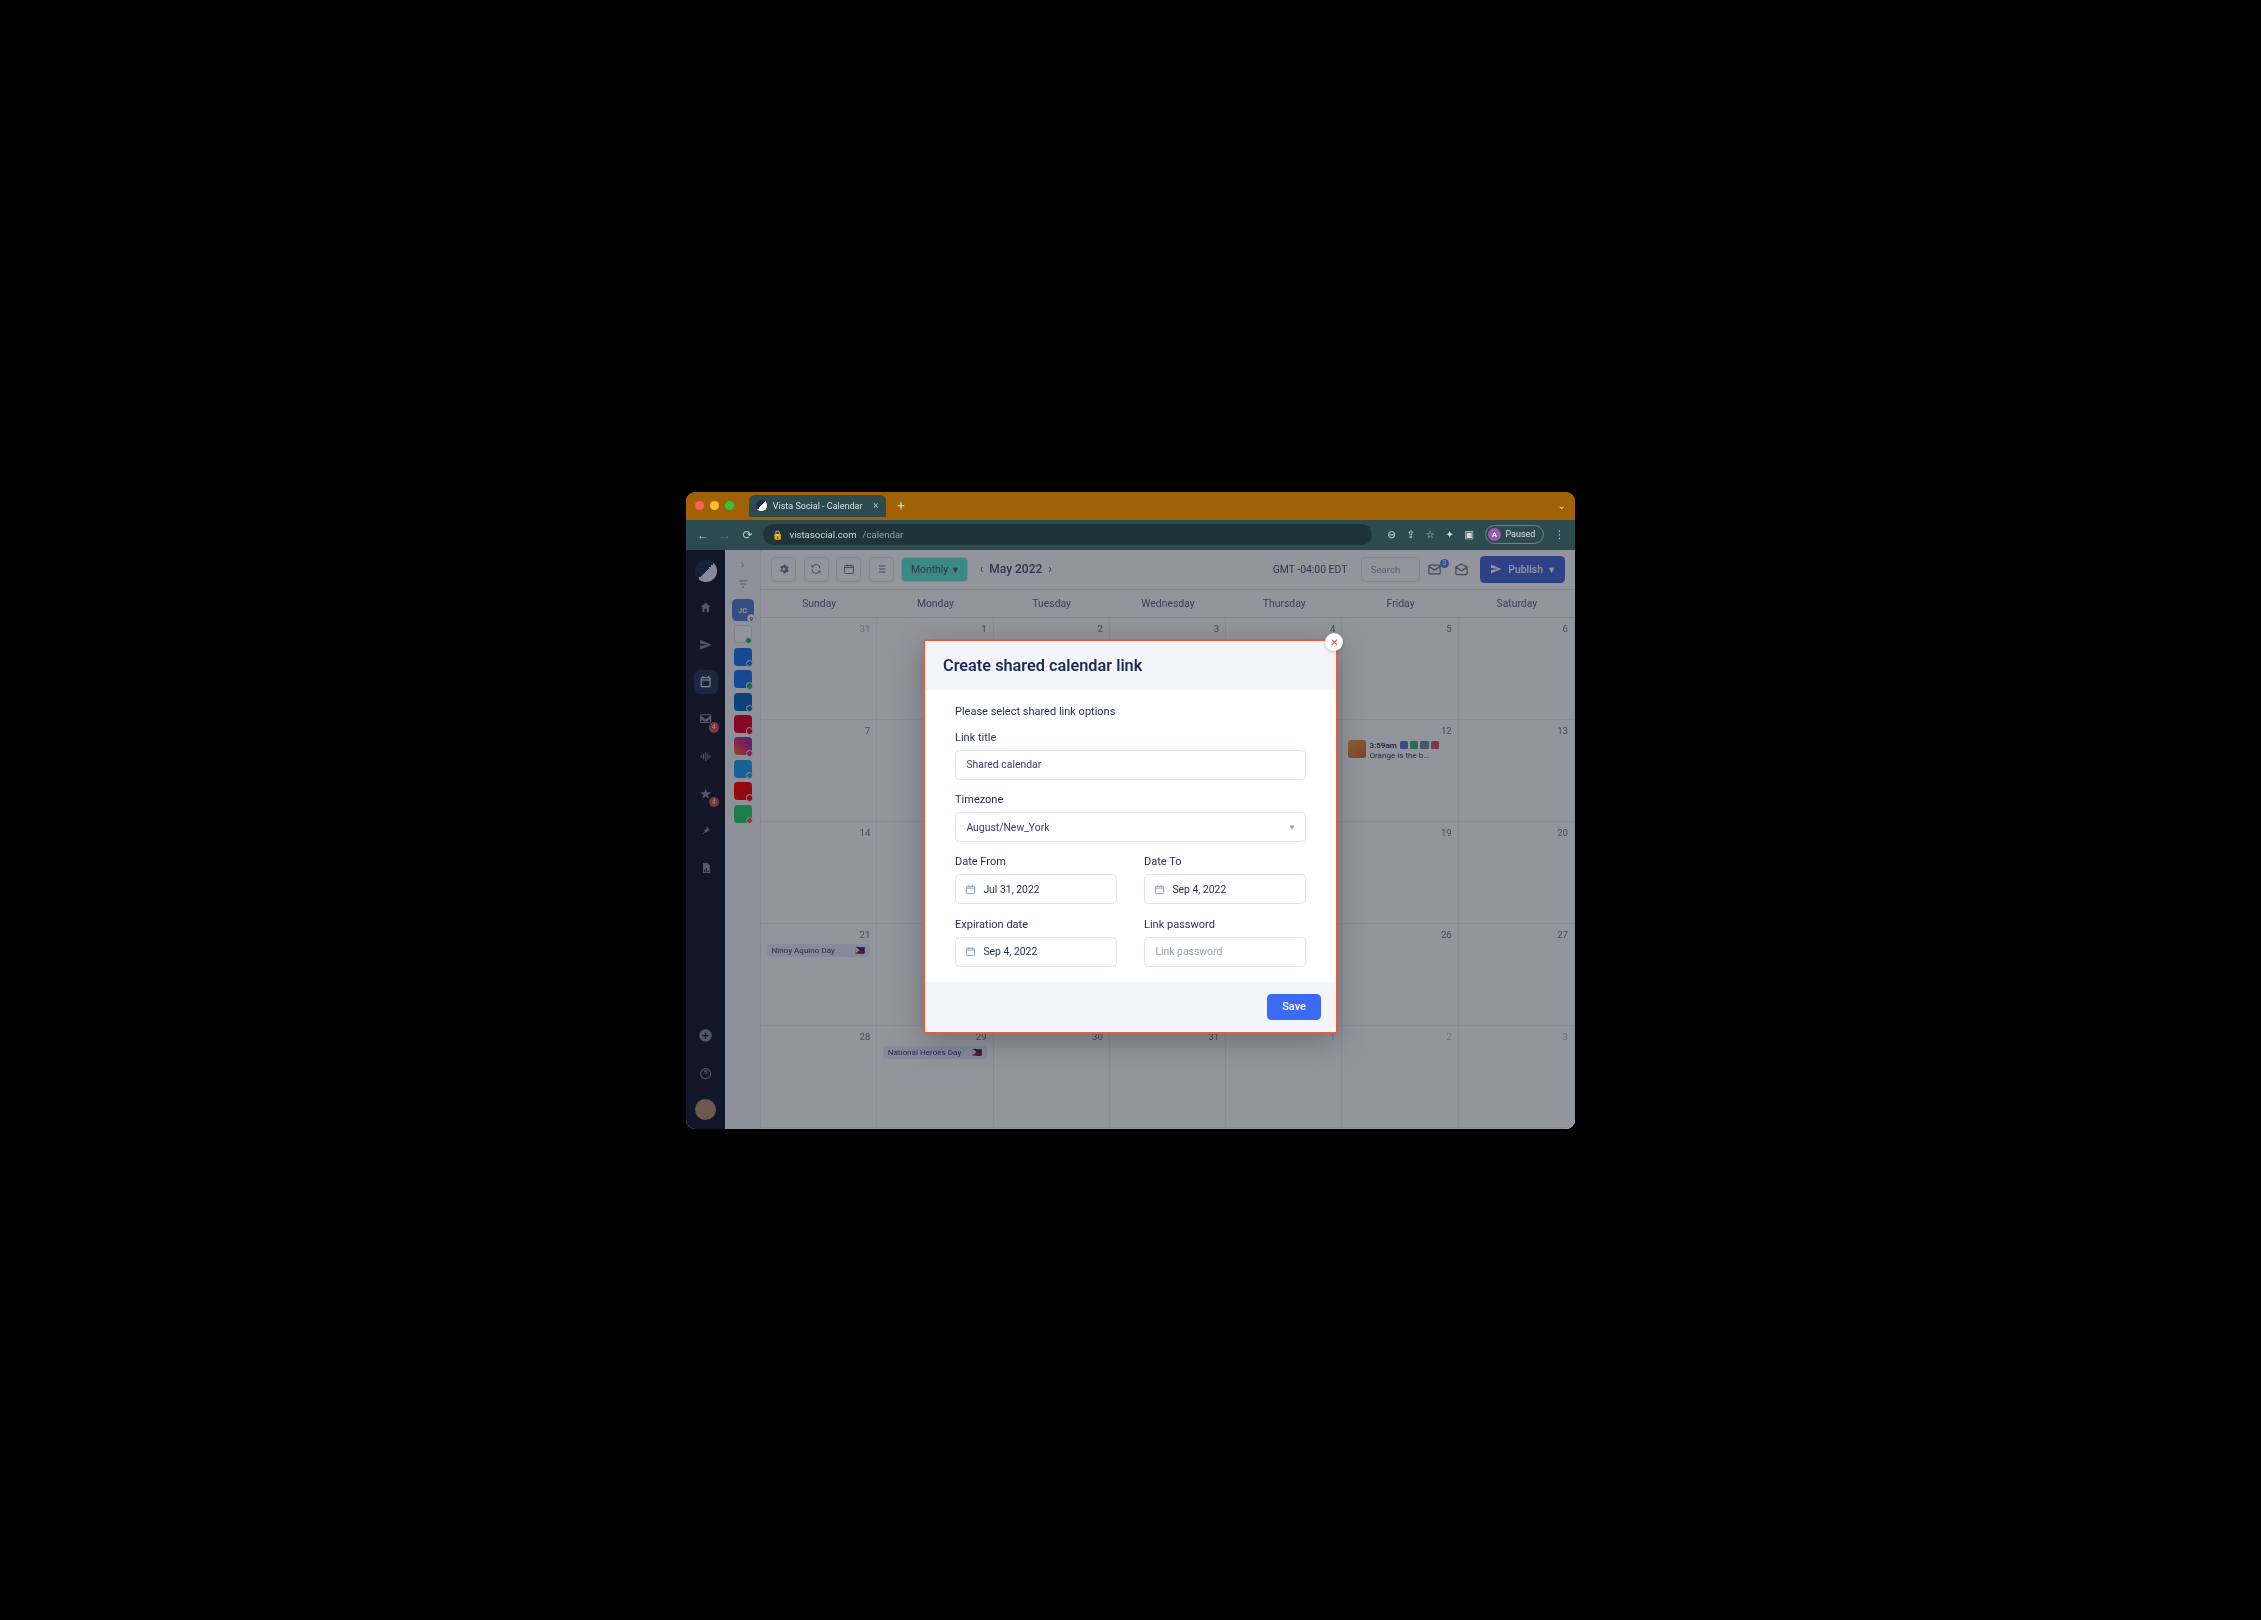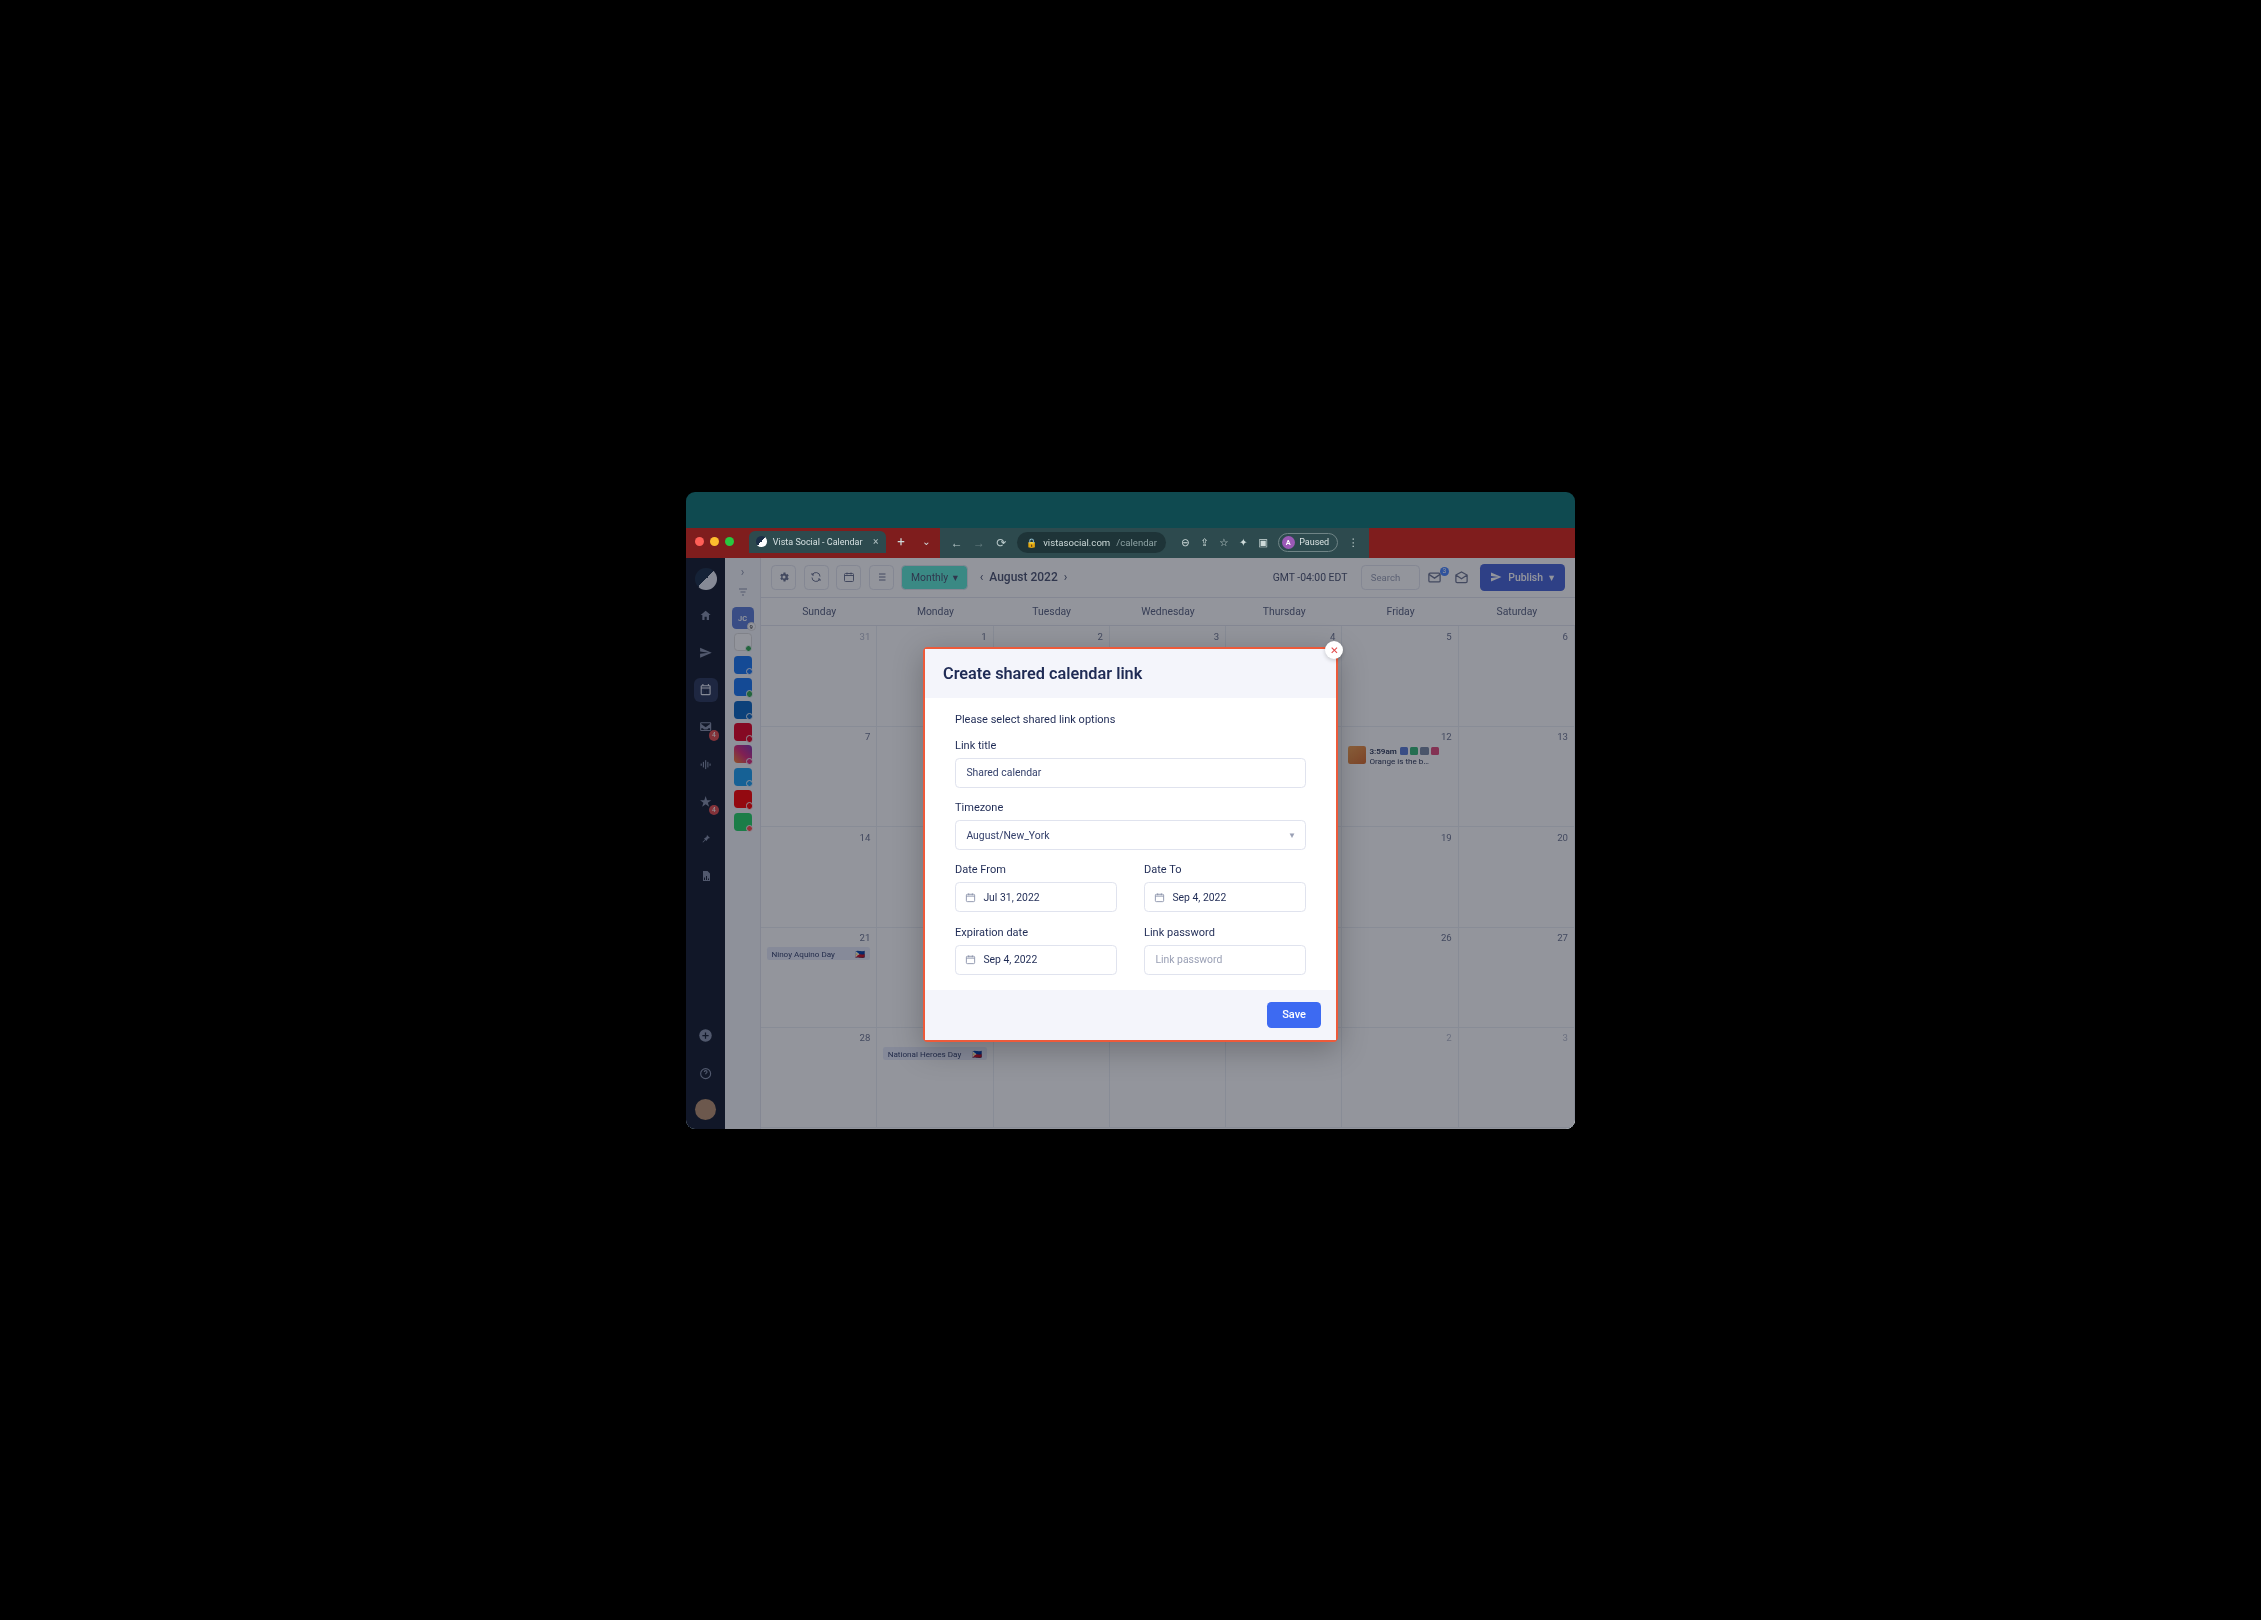--- a/index.html
+++ b/index.html
@@ -8,21 +8,21 @@
 
 .window {
   width: 889px; height: 637px;
   background: #0f4a50;
   border-radius: 9px; overflow: hidden; position: relative;
   display: flex; flex-direction: column;
   box-shadow: 0 15px 44px rgba(0,0,0,.5);
 }
 
 
-.chrome { background: #7f1d1d; display: flex; flex-direction: row; margin-top: 36px; }
+.chrome { background: #a16207; display: flex; flex-direction: column; }
 .tab-row { display: flex; align-items: center; height: 28px; padding: 0 9px; gap: 6px; }
 .traffic { display: flex; gap: 6px; margin-right: 9px; }
 .traffic span { width: 9px; height: 9px; border-radius: 50%; display: block; }
 .tl-close { background: #ff5f57; }
 .tl-min { background: #febc2e; }
 .tl-max { background: #28c840; }
 .tab { background: #2d4a4e; color: #d5e0e1; font-size: 9px; height: 22px; min-width: 137px; border-radius: 6px 6px 0 0; display: flex; align-items: center; padding: 0 7.4px; gap: 6px; }
 .tab .favicon { width: 10.4px; height: 10.4px; border-radius: 50%; background: linear-gradient(135deg, #1b2e47 50%, #fff 50%); }
 .tab .tclose { margin-left: auto; color: #aebfc0; font-size: 10.4px; }
 .newtab { width: 18px; height: 18px; color: #cfdada; display: flex; align-items: center; justify-content: center; font-size: 13.3px; }
@@ -290,21 +290,21 @@
             <svg width="12" height="12" viewBox="0 0 24 24" fill="none" stroke="currentColor" stroke-width="2">
               <path d="M8 6h13M8 12h13M8 18h13M3 6h.01M3 12h.01M3 18h.01"></path>
             </svg>
           </div>
         <div class="tb-sel">
             <span>Monthly</span>
             <span>▾</span>
           </div>
         <div class="tb-nav">
           <span>‹</span>
-          <span class="dt">August 2022</span>
+          <span class="dt">May 2022</span>
           <span>›</span>
         </div>
         <div class="tb-sp"></div>
         <div class="tb-tz">GMT -04:00 EDT</div>
         <div class="tb-search">
             <span>Search</span>
           </div>
         <div class="tb-ico">
             <svg width="15" height="15" viewBox="0 0 24 24" fill="none" stroke="currentColor" stroke-width="2">
               <rect x="3" y="5" width="18" height="14" rx="2"></rect>

